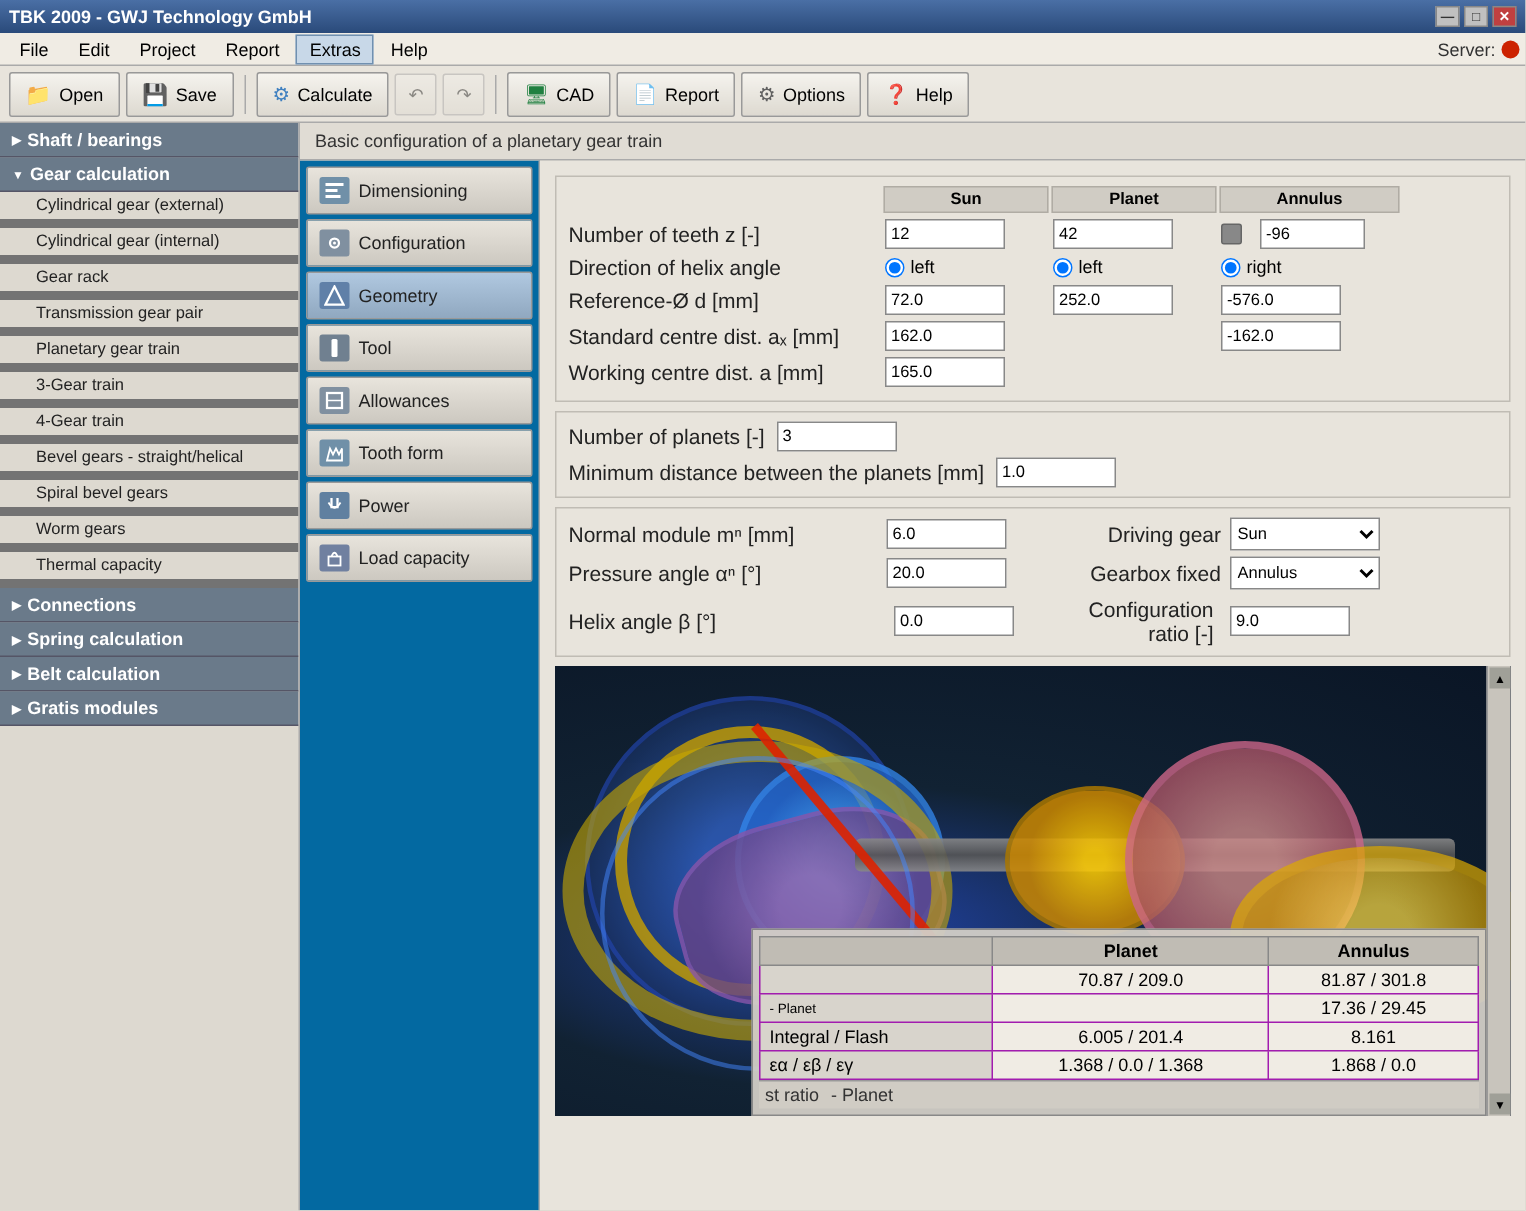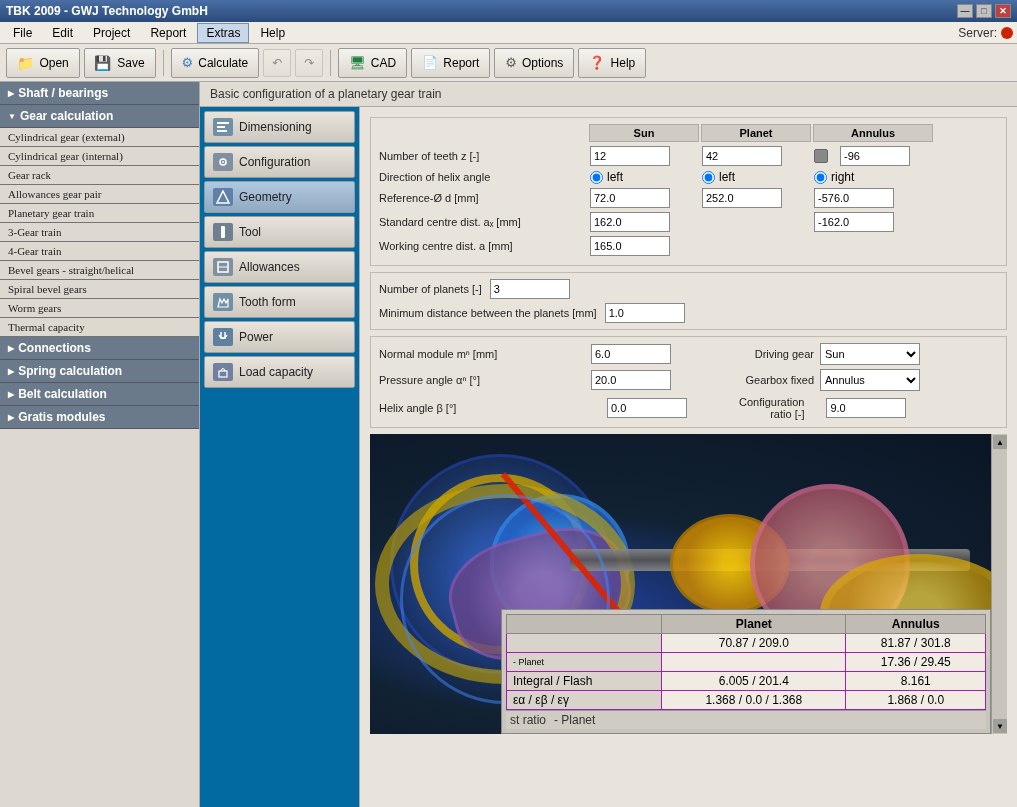--- a/index.html
+++ b/index.html
@@ -106,26 +106,25 @@
       padding: 4px 8px;
       cursor: pointer;
       display: flex;
       align-items: center;
       gap: 4px;
       font-weight: bold;
       border-bottom: 1px solid #556;
       background: #6a7a8a;
     }
     .sidebar-subitem {
-      padding: 3px 8px 3px 8px;
-      cursor: pointer;
-      border-bottom: 1px solid #737373;
+      padding: 3px 8px 3px 24px;
+      cursor: pointer;
+      border-bottom: 6px solid #737373;
       color: #222;
       font-size: 11px;
-      font-family: Liberation Serif, serif;
     }
     .triangle { font-size: 8px; }
 
     
     #right-panel { flex: 1; display: flex; flex-direction: column; overflow: hidden; }
 
     
     #config-title {
       background: #e0dcd4;
       padding: 5px 10px;
@@ -238,21 +237,21 @@
     }
     .col-header {
       text-align: center;
       font-weight: bold;
       padding: 2px;
       background: #d0ccC4;
       border: 1px solid #b0aca4;
       font-size: 11px;
     }
     .row-label-cell {
-      font-size: 11px;
+      font-size: 14px;
       color: #222;
       padding: 1px 2px;
     }
     .data-cell {
       padding: 1px;
     }
   </style>
 </head>
 <body>
 
@@ -322,21 +321,21 @@
       <span>Shaft / bearings</span>
     </div>
 
     <div class="sidebar-group-header">
       <span class="triangle">▼</span>
       <span>Gear calculation</span>
     </div>
     <div class="sidebar-subitem">Cylindrical gear (external)</div>
     <div class="sidebar-subitem">Cylindrical gear (internal)</div>
     <div class="sidebar-subitem">Gear rack</div>
-    <div class="sidebar-subitem">Allowances gear pair</div>
+    <div class="sidebar-subitem">Transmission gear pair</div>
     <div class="sidebar-subitem active">Planetary gear train</div>
     <div class="sidebar-subitem">3-Gear train</div>
     <div class="sidebar-subitem">4-Gear train</div>
     <div class="sidebar-subitem">Bevel gears - straight/helical</div>
     <div class="sidebar-subitem">Spiral bevel gears</div>
     <div class="sidebar-subitem">Worm gears</div>
     <div class="sidebar-subitem">Thermal capacity</div>
 
     <div class="sidebar-group-header">
       <span class="triangle">▶</span>
@@ -542,21 +541,21 @@
           <div style="display:grid; grid-template-columns: 210px 110px 1fr 180px; gap:4px; align-items:center; margin-bottom:4px;">
             <span class="row-label-cell">Pressure angle αⁿ [°]</span>
             <input type="text" class="form-input" value="20.0" style="">
             <span class="row-label-cell" style="text-align:right;">Gearbox fixed</span>
             <select class="dropdown-select">
               <option>Annulus</option>
               <option>Sun</option>
               <option>Planet</option>
             </select>
           </div>
-          <div style="display:grid; grid-template-columns: 210px 110px 1fr 180px; gap:20px; align-items:center;">
+          <div style="display:grid; grid-template-columns: 210px 110px 1fr 180px; gap:9px; align-items:center;">
             <span class="row-label-cell">Helix angle β [°]</span>
             <input type="text" class="form-input" value="0.0" style="">
             <span class="row-label-cell" style="text-align:right;">Configuration ratio [-]</span>
             <input type="text" class="form-input" value="9.0" style="">
           </div>
         </div>
 
         <div id="bottom-area">
           <div id="gear-viz">
 

